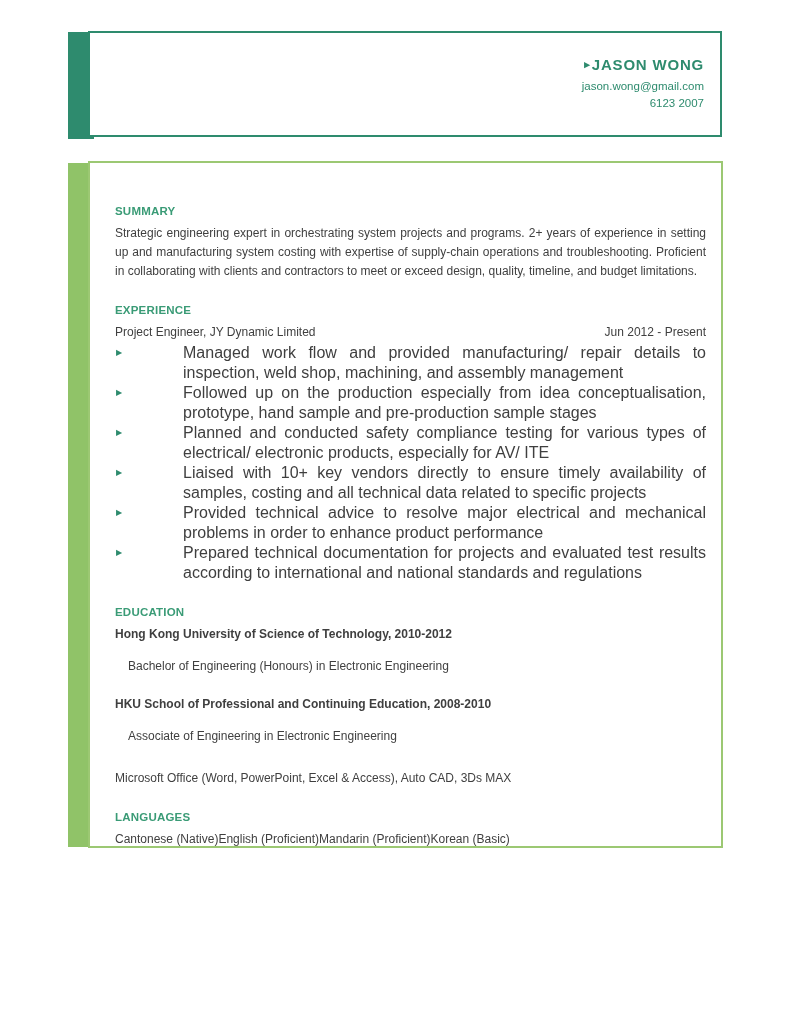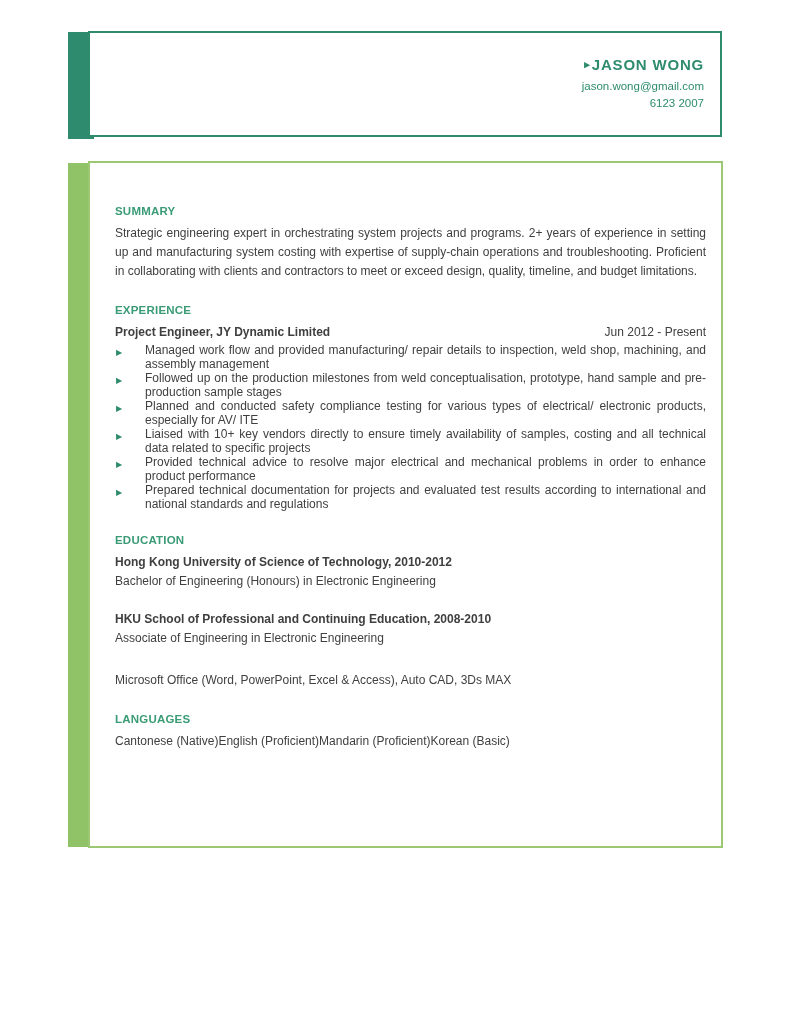--- a/index.html
+++ b/index.html
@@ -45,33 +45,33 @@
   }
   .section{margin-top:23px;}
   .section:first-child{margin-top:16px;}
   .body-text{
     font-size:12px;line-height:19px;text-align:justify;margin:0;
   }
   .job-header{
     display:flex;justify-content:space-between;align-items:baseline;
     font-size:12px;line-height:19px;margin:0 0 1px 0;
   }
-  .job-title{font-weight:bold;}
+  .job-title{font-weight:normal;}
   .job-dates{font-weight:normal;}
   ul.bullets{list-style:none;margin:0;padding:0;}
   ul.bullets li{display:flex;margin:0;}
   .bullet-glyph{
     width:30px;flex:0 0 30px;color:#2e8b6e;font-size:8px;line-height:19px;
     padding-left:1px;box-sizing:border-box;
   }
-  .bullet-text{flex:1;font-size:12px;line-height:14px;text-align:justify;}
+  .bullet-text{flex:1;font-size:16px;line-height:20px;text-align:justify;margin-left:38px;}
   .edu-entry{margin:0 0 19px 0;}
   .edu-entry:last-child{margin-bottom:0;}
   .edu-school{font-size:12px;line-height:19px;font-weight:bold;margin:0;}
-  .edu-degree{font-size:12px;line-height:19px;margin:0;}
+  .edu-degree{font-size:12px;line-height:19px;margin:13px;}
   .lang-row{display:flex;font-size:12px;line-height:19px;}
 </style>
 </head>
 <body>
 
 <div class="page">
 
   <div class="header-bar"></div>
   <div class="header-box">
     <div class="name-line">
@@ -96,21 +96,21 @@
         <span class="job-title">Project Engineer, JY Dynamic Limited</span>
         <span class="job-dates">Jun 2012 - Present</span>
       </div>
       <ul class="bullets">
         <li>
           <span class="bullet-glyph">▶</span>
           <span class="bullet-text">Managed work flow and provided manufacturing/ repair details to inspection, weld shop, machining, and assembly management</span>
         </li>
         <li>
           <span class="bullet-glyph">▶</span>
-          <span class="bullet-text">Followed up on the production milestones from weld conceptualisation, prototype, hand sample and pre-production sample stages</span>
+          <span class="bullet-text">Followed up on the production especially from idea conceptualisation, prototype, hand sample and pre-production sample stages</span>
         </li>
         <li>
           <span class="bullet-glyph">▶</span>
           <span class="bullet-text">Planned and conducted safety compliance testing for various types of electrical/ electronic products, especially for AV/ ITE</span>
         </li>
         <li>
           <span class="bullet-glyph">▶</span>
           <span class="bullet-text">Liaised with 10+ key vendors directly to ensure timely availability of samples, costing and all technical data related to specific projects</span>
         </li>
         <li>

